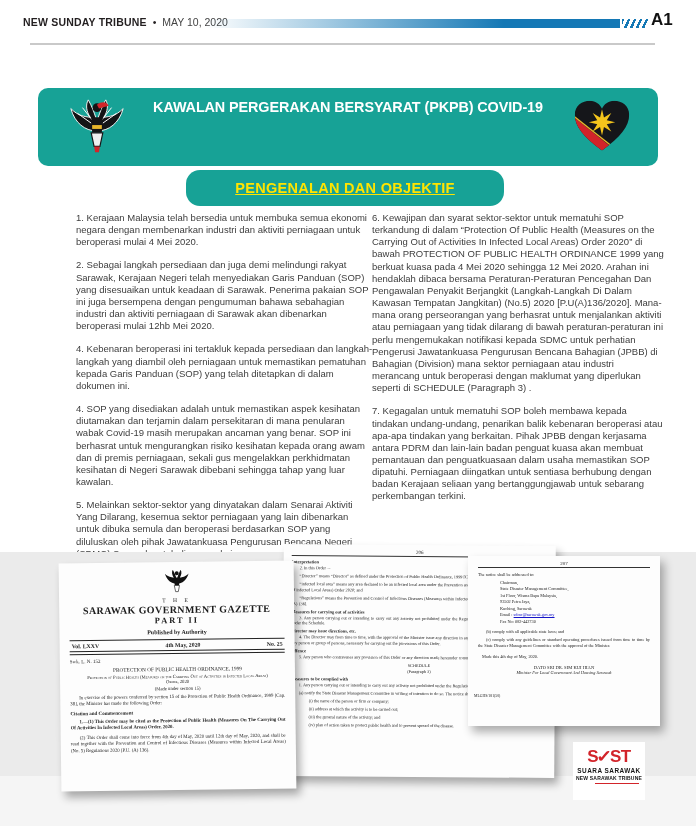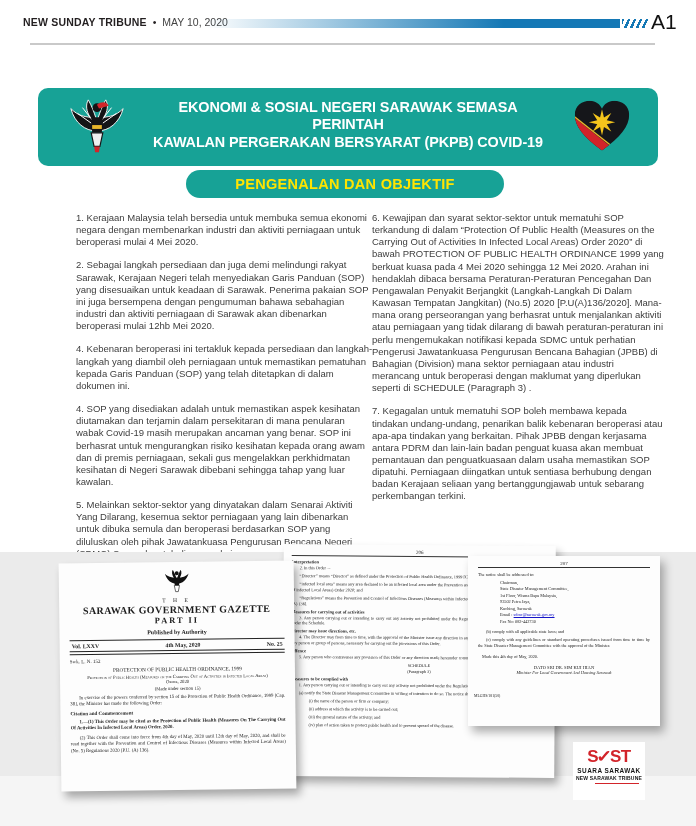--- a/index.html
+++ b/index.html
@@ -9,35 +9,35 @@
   }
   
   .mh-text { position:absolute; left:23px; top:16px; font-size:10.5px; color:#231f20; }
   .mh-name { font-weight:bold; letter-spacing:.2px; }
   .mh-bullet { margin:0 3px; color:#231f20; }
   .mh-date { color:#444; }
   .mh-bar { position:absolute; left:205px; top:19px; width:415px; height:9px;
     background:linear-gradient(to right, rgba(20,120,181,0) 0%, rgba(20,120,181,.4) 30%, #1478b5 72%, #1478b5 100%); }
   .mh-hatch { position:absolute; left:622px; top:19px; width:26px; height:9px;
     background:repeating-linear-gradient(115deg, #1478b5 0 2.4px, transparent 2.4px 5.4px); }
-  .mh-page { position:absolute; left:651px; top:10px; font-size:21px; font-weight:normal; color:#111; }
+  .mh-page { position:absolute; left:651px; top:10px; font-size:17px; font-weight:bold; color:#111; }
   .mh-rule { position:absolute; left:30px; top:43px; width:625px; height:2px; background:#c9c9c9; }
 
   
   .banner { position:absolute; left:38px; top:88px; width:620px; height:78px;
     background:#17a296; border-radius:10px; }
   .banner-crest { position:absolute; left:28px; top:8px; width:62px; height:62px; }
   .banner-heart { position:absolute; right:26px; top:10px; width:60px; height:56px; }
   .banner-title { position:absolute; left:104px; right:104px; top:11px; text-align:center;
     color:#fff; font-weight:bold; font-size:14.4px; line-height:1.2; letter-spacing:-.1px; }
 
   
-  .section-btn { position:absolute; left:186px; top:170px; width:318px; height:28px;
+  .section-btn { position:absolute; left:186px; top:170px; width:318px; height:36px;
     background:#17a296; border-radius:14px; display:flex; align-items:center; justify-content:center;
-    color:#ffe400; font-weight:bold; font-size:14.5px; letter-spacing:.3px; }
+    color:#ffe400; font-weight:bold; font-size:14.5px; letter-spacing:.3px;text-decoration:underline; }
 
   
   .col { position:absolute; }
   .col-left  { left:76px;  top:212px; width:297px; }
   .col-right { left:372px; top:212px; width:292px; }
   .para { margin:0 0 11px 0; font-size:9.5px; line-height:1.28; color:#3d3d3d; }
 
   
   .bottom-bg   { position:absolute; left:0; top:552px; width:696px; height:274px; background:#ebebeb; }
   .bottom-band { position:absolute; left:0; top:776px; width:696px; height:50px; background:#f5f5f5; }
@@ -108,21 +108,20 @@
     <path d="M33 36 C44 36 55 28 59 13 C51 21 45 21 39 22 C43 16 44 9 41 4 C37 11 35 17 33 23 Z" fill="#141416" stroke="#f2f2f2" stroke-width="1"></path>
     <path d="M12 18 L26 28 M17 12 L28 26 M52 18 L38 28 M47 12 L36 26" stroke="#ffffff" stroke-width="1" fill="none"></path>
     <circle cx="32" cy="12" r="4.5" fill="#141416"></circle>
     <path d="M32 9 C37 5 42 6 44 10 L34 13 Z" fill="#d2242a"></path>
     <path d="M26 22 L38 22 L37 38 L27 38 Z" fill="#141416"></path>
     <path d="M27 30 h10 v4 h-10 z" fill="#e8b62b"></path>
     <path d="M26 38 L38 38 L35 52 L29 52 Z" fill="#efefef" stroke="#141416" stroke-width="1.2"></path>
     <path d="M29 52 L35 52 L34 58 L30 58 Z" fill="#d2242a"></path>
   </svg>
   <div class="banner-title">
-    <div>EKONOMI &amp; SOSIAL NEGERI SARAWAK SEMASA PERINTAH</div>
     <div>KAWALAN PERGERAKAN  BERSYARAT (PKPB) COVID-19</div>
   </div>
   <svg class="banner-heart" viewBox="0 0 64 58">
     <defs>
         <clipPath id="hc">
           <path d="M32 55 C12 41 3 29 3 17 C3 7 11 2 19 2 C25.5 2 30 6 32 10.5 C34 6 38.5 2 45 2 C53 2 61 7 61 17 C61 29 52 41 32 55 Z"></path>
         </clipPath>
       </defs>
     <g clip-path="url(#hc)">
       <rect x="0" y="0" width="64" height="58" fill="#15161a"></rect>

